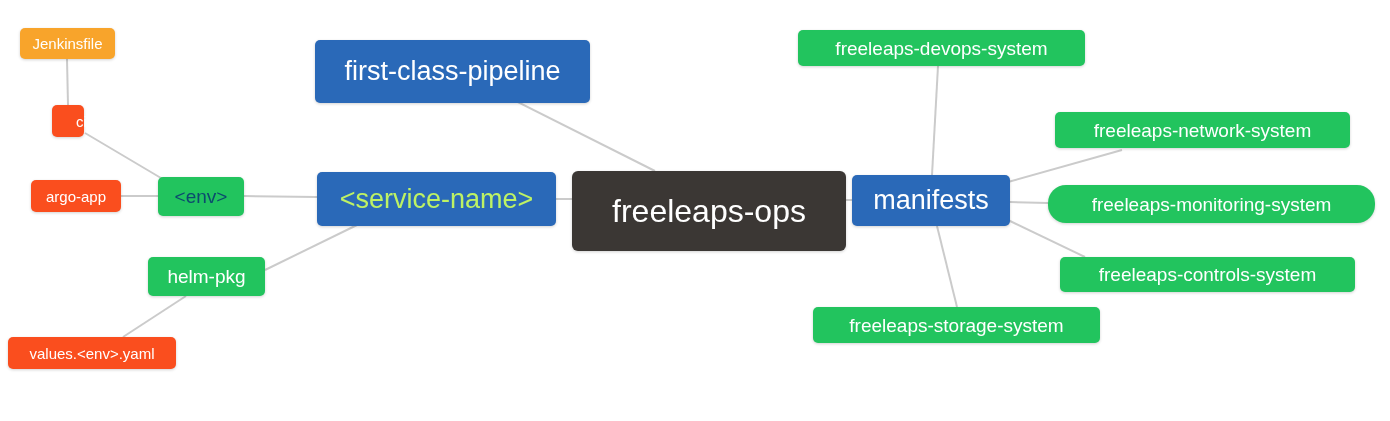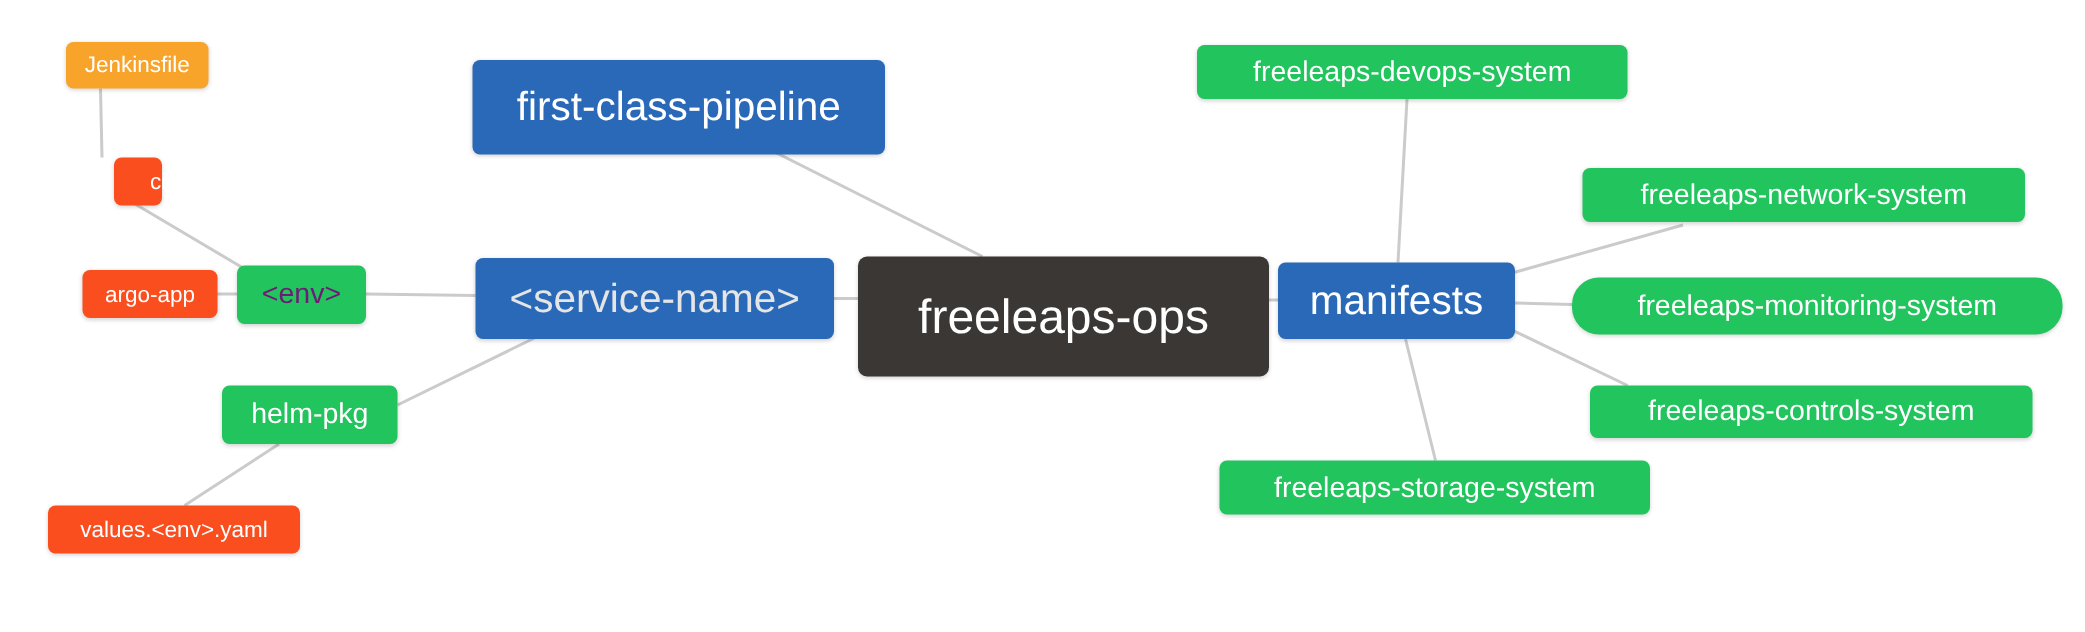--- a/index.html
+++ b/index.html
@@ -30,21 +30,21 @@
     justify-content: center;
     color: #ffffff;
     border-radius: 5px;
     box-sizing: border-box;
     white-space: nowrap;
     box-shadow: 0 1px 3px rgba(0,0,0,0.18);
     cursor: default;
     line-height: 1;
     letter-spacing: 0;
   }
-  .tier-sm { font-size: 15px; margin-left: 24px; }
+  .tier-sm { font-size: 15px; }
   .tier-md { font-size: 19px; text-align: right; }
   .tier-lg { font-size: 27px; }
   .tier-xl { font-size: 32px; border-radius: 6px; }
 </style>
 </head>
 <body>
 
 <div class="canvas">
   <svg class="edges" id="edge-layer" viewBox="0 0 1390 421" xmlns="http://www.w3.org/2000/svg">
       <line x1="67" y1="59" x2="68" y2="105" stroke="#CBCBCB" stroke-width="2"></line>
@@ -59,25 +59,25 @@
       <line x1="938" y1="66" x2="932" y2="175" stroke="#CBCBCB" stroke-width="2"></line>
       <line x1="1008" y1="182" x2="1122" y2="150" stroke="#CBCBCB" stroke-width="2"></line>
       <line x1="1010" y1="202" x2="1048" y2="203" stroke="#CBCBCB" stroke-width="2"></line>
       <line x1="1008" y1="220" x2="1085" y2="257" stroke="#CBCBCB" stroke-width="2"></line>
       <line x1="937" y1="226" x2="957" y2="307" stroke="#CBCBCB" stroke-width="2"></line>
     </svg>
   <div id="node-layer">
       <div class="node tier-sm" style="left: 20px; top: 28px; width: 95px; height: 31px; background: rgb(248, 164, 43); color: rgb(255, 255, 255);">Jenkinsfile</div>
       <div class="node tier-sm" style="left: 52px; top: 105px; width: 32px; height: 32px; background: rgb(250, 78, 30); color: rgb(255, 255, 255); padding-left: 27px;">ci</div>
       <div class="node tier-sm" style="left: 31px; top: 180px; width: 90px; height: 32px; background: rgb(250, 78, 30); color: rgb(255, 255, 255);">argo-app</div>
-      <div class="node tier-md" style="left: 158px; top: 177px; width: 86px; height: 39px; background: rgb(34, 196, 94); color: #701a75;">&lt;env&gt;</div>
+      <div class="node tier-md" style="left: 158px; top: 177px; width: 86px; height: 39px; background: rgb(34, 196, 94); color: #0c4a6e;">&lt;env&gt;</div>
       <div class="node tier-md" style="left: 148px; top: 257px; width: 117px; height: 39px; background: rgb(34, 196, 94); color: rgb(255, 255, 255);">helm-pkg</div>
       <div class="node tier-sm" style="left: 8px; top: 337px; width: 168px; height: 32px; background: rgb(250, 78, 30); color: rgb(255, 255, 255);">values.&lt;env&gt;.yaml</div>
       <div class="node tier-lg" style="left: 315px; top: 40px; width: 275px; height: 63px; background: rgb(42, 105, 184); color: rgb(255, 255, 255);">first-class-pipeline</div>
-      <div class="node tier-lg" style="left: 317px; top: 172px; width: 239px; height: 54px; background: rgb(42, 105, 184); color: #e5e5e5;">&lt;service-name&gt;</div>
+      <div class="node tier-lg" style="left: 317px; top: 172px; width: 239px; height: 54px; background: rgb(42, 105, 184); color: #bef264;">&lt;service-name&gt;</div>
       <div class="node tier-xl" style="left: 572px; top: 171px; width: 274px; height: 80px; background: rgb(59, 55, 52); color: rgb(255, 255, 255);">freeleaps-ops</div>
       <div class="node tier-lg" style="left: 852px; top: 175px; width: 158px; height: 51px; background: rgb(42, 105, 184); color: rgb(255, 255, 255);">manifests</div>
       <div class="node tier-md" style="left: 798px; top: 30px; width: 287px; height: 36px; background: rgb(34, 196, 94); color: rgb(255, 255, 255);">freeleaps-devops-system</div>
       <div class="node tier-md" style="left: 1055px; top: 112px; width: 295px; height: 36px; background: rgb(34, 196, 94); color: rgb(255, 255, 255);">freeleaps-network-system</div>
       <div class="node tier-md" style="left: 1048px; top: 185px; width: 327px; height: 38px; background: rgb(34, 196, 94); color: rgb(255, 255, 255); border-radius: 18px;">freeleaps-monitoring-system</div>
       <div class="node tier-md" style="left: 1060px; top: 257px; width: 295px; height: 35px; background: rgb(34, 196, 94); color: rgb(255, 255, 255);">freeleaps-controls-system</div>
       <div class="node tier-md" style="left: 813px; top: 307px; width: 287px; height: 36px; background: rgb(34, 196, 94); color: rgb(255, 255, 255);">freeleaps-storage-system</div>
     </div>
 </div>
 

